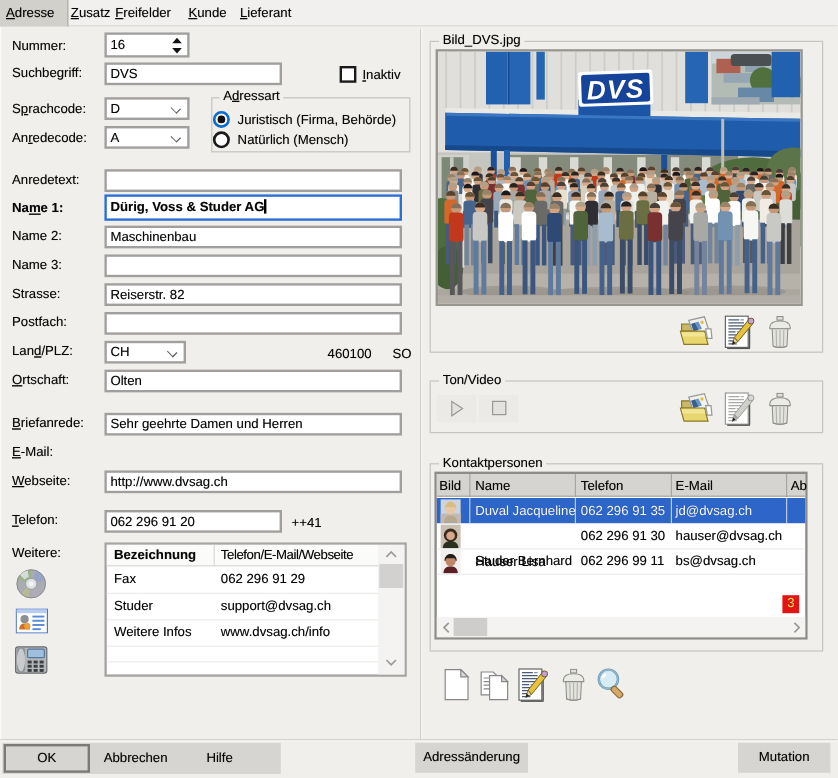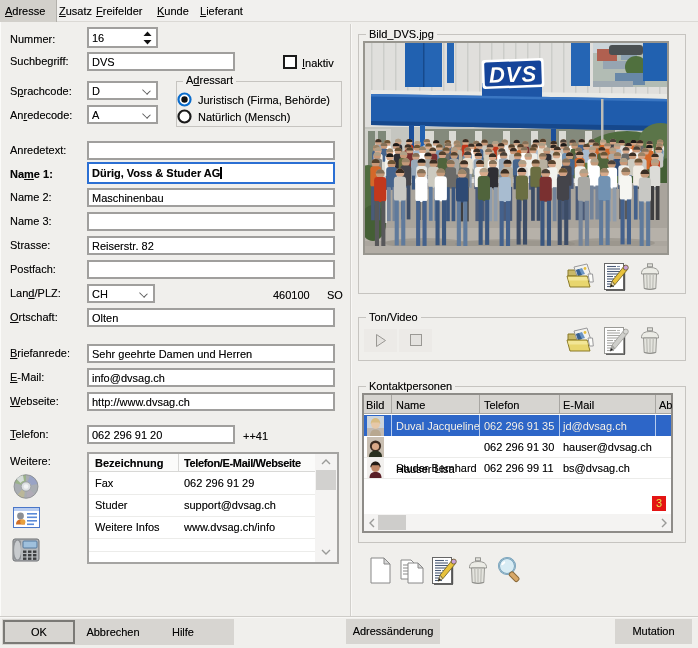--- a/index.html
+++ b/index.html
@@ -72,30 +72,29 @@
 <div class="fld" style="left:87px;top:162px;width:248px;height:22px;border:2px solid #2b6fd3;font-weight:bold;line-height:17px">Dürig, Voss &amp; Studer AG<span style="display:inline-block;width:1.5px;height:12px;background:#000;vertical-align:-2px"></span></div>
 <div class="fld" style="left:87px;top:188px;width:248px;height:19px">Maschinenbau</div>
 <div class="fld" style="left:87px;top:212px;width:248px;height:19px"></div>
 <div class="fld" style="left:87px;top:236px;width:248px;height:19px">Reiserstr. 82</div>
 <div class="fld" style="left:87px;top:260px;width:248px;height:19px"></div>
 <div class="fld combo" style="left:87px;top:284px;width:68px;height:19px">CH<span class="chev"></span></div>
 <div class="lbl" style="left:273px;top:289px">460100</div>
 <div class="lbl" style="left:327px;top:289px">SO</div>
 <div class="fld" style="left:87px;top:308px;width:248px;height:19px">Olten</div>
 <div class="fld" style="left:87px;top:344px;width:248px;height:19px">Sehr geehrte Damen und Herren</div>
-<div class="fld" style="left:87px;top:368px;width:248px;height:19px">info@dvsag.ch</div>
 <div class="fld" style="left:87px;top:392px;width:248px;height:19px">http://www.dvsag.ch</div>
 <div class="fld" style="left:87px;top:425px;width:148px;height:19px">062 296 91 20</div>
 <div class="lbl" style="left:243px;top:430px">++41</div>
 
 <div class="abs" style="left:87px;top:452px;width:252px;height:112px;background:#fff;border:2px solid #a5a4a2"></div>
 <div class="abs" style="left:89px;top:454px;width:226px;height:18px;background:#fbfbfa;border-bottom:1px solid #d8d8d6"></div>
     <div class="abs" style="left:178px;top:454px;width:1px;height:18px;background:#d8d8d6"></div>
     <div class="lbl" style="left:95px;top:457px;font-weight:700">Bezeichnung</div>
-    <div class="lbl" style="left:184px;top:457px;font-weight:700;letter-spacing:-0.35px">Telefon/E-Mail/Webseite</div>
+    <div class="lbl" style="left:184px;top:457px;font-weight:400;letter-spacing:-0.35px">Telefon/E-Mail/Webseite</div>
     <div class="lbl" style="left:95px;top:477px">Fax</div>
     <div class="lbl" style="left:184px;top:477px">062 296 91 29</div>
     <div class="abs" style="left:89px;top:494px;width:226px;height:1px;background:#ececea"></div>
     <div class="lbl" style="left:95px;top:499px">Studer</div>
     <div class="lbl" style="left:184px;top:499px">support@dvsag.ch</div>
     <div class="abs" style="left:89px;top:516px;width:226px;height:1px;background:#ececea"></div>
     <div class="lbl" style="left:95px;top:521px">Weitere Infos</div>
     <div class="lbl" style="left:184px;top:521px">www.dvsag.ch/info</div>
     <div class="abs" style="left:89px;top:538px;width:226px;height:1px;background:#ececea"></div>
     <div class="abs" style="left:89px;top:551px;width:226px;height:1px;background:#ececea"></div>

